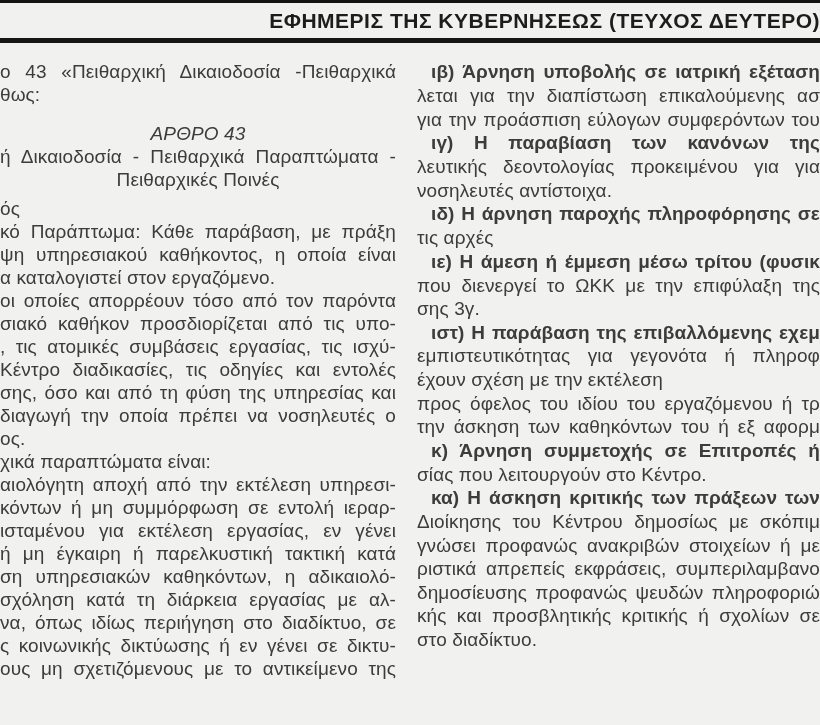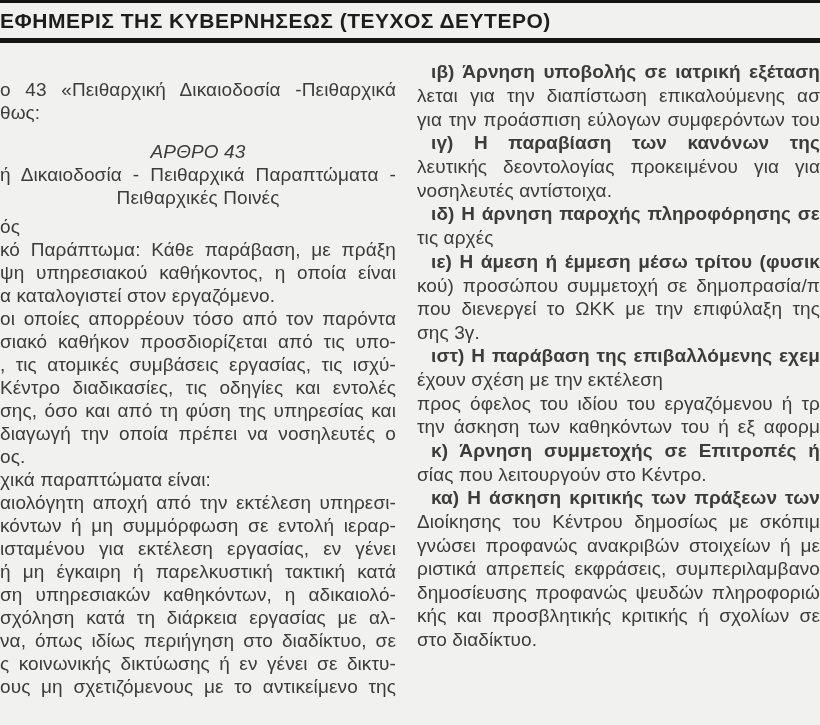--- a/index.html
+++ b/index.html
@@ -6,21 +6,21 @@
   .page{
     position:relative;
     width:820px;height:725px;
     background:#f1f1f0;
     overflow:hidden;
     font-family:"Liberation Sans", sans-serif;
     color:#3c3c3c;
   }
   .topbar{height:3px;background:#141414;width:100%;}
   .masthead{
-    text-align:left;
+    text-align:right;
     padding:5px 0 4px 0;
   }
   .masthead .title{
     font-size:21px;
     font-weight:bold;
     color:#1d1d1d;
     letter-spacing:0.5px;
     line-height:26px;
   }
   .head-rule{height:5px;background:#161616;width:100%;}
@@ -28,21 +28,20 @@
     display:flex;
     margin-top:17px;
   }
   .col{
     font-size:19px;
     overflow:hidden;
   }
   .col-left{
     width:396px;
     margin-right:21px;
-    margin-top:18px;
   }
   .col-left .line{line-height:23px;}
   .col-right{
     width:403px;
   }
   .col-right .line{line-height:23.6px;}
   .line{
     white-space:nowrap;
     letter-spacing:0.1px;
   }
@@ -97,24 +96,24 @@
     <div class="col col-right">
         <div class="line fill indent">ιβ) Άρνηση υποβολής σε ιατρική εξέταση πο</div>
         <div class="line fill">λεται για την διαπίστωση επικαλούμενης ασ</div>
         <div class="line fill">για την προάσπιση εύλογων συμφερόντων του</div>
         <div class="line fill indent">ιγ) Η παραβίαση των κανόνων της ιατρικής</div>
         <div class="line fill">λευτικής δεοντολογίας προκειμένου για για</div>
         <div class="line">νοσηλευτές αντίστοιχα.</div>
         <div class="line fill indent">ιδ) Η άρνηση παροχής πληροφόρησης σε τ</div>
         <div class="line">τις αρχές</div>
         <div class="line fill indent">ιε) Η άμεση ή έμμεση μέσω τρίτου (φυσικ</div>
-        <div class="line fill">κού) προσώπου συμμετοχή σε δημοπρασία/π</div>
         <div class="line fill">που διενεργεί το ΩΚΚ με την επιφύλαξη της</div>
         <div class="line">σης 3γ.</div>
         <div class="line fill indent">ιστ) Η παράβαση της επιβαλλόμενης εχεμ</div>
+        <div class="line fill">εμπιστευτικότητας για γεγονότα ή πληροφ</div>
         <div class="line">έχουν σχέση με την εκτέλεση</div>
         <div class="line fill">προς όφελος του ιδίου του εργαζόμενου ή τρ</div>
         <div class="line fill">την άσκηση των καθηκόντων του ή εξ αφορμ</div>
         <div class="line fill indent">κ) Άρνηση συμμετοχής σε Επιτροπές ή Ομά</div>
         <div class="line">σίας που λειτουργούν στο Κέντρο.</div>
         <div class="line fill indent">κα) Η άσκηση κριτικής των πράξεων των</div>
         <div class="line fill">Διοίκησης του Κέντρου δημοσίως με σκόπιμ</div>
         <div class="line fill">γνώσει προφανώς ανακριβών στοιχείων ή με</div>
         <div class="line fill">ριστικά απρεπείς εκφράσεις, συμπεριλαμβανο</div>
         <div class="line fill">δημοσίευσης προφανώς ψευδών πληροφοριώ</div>

